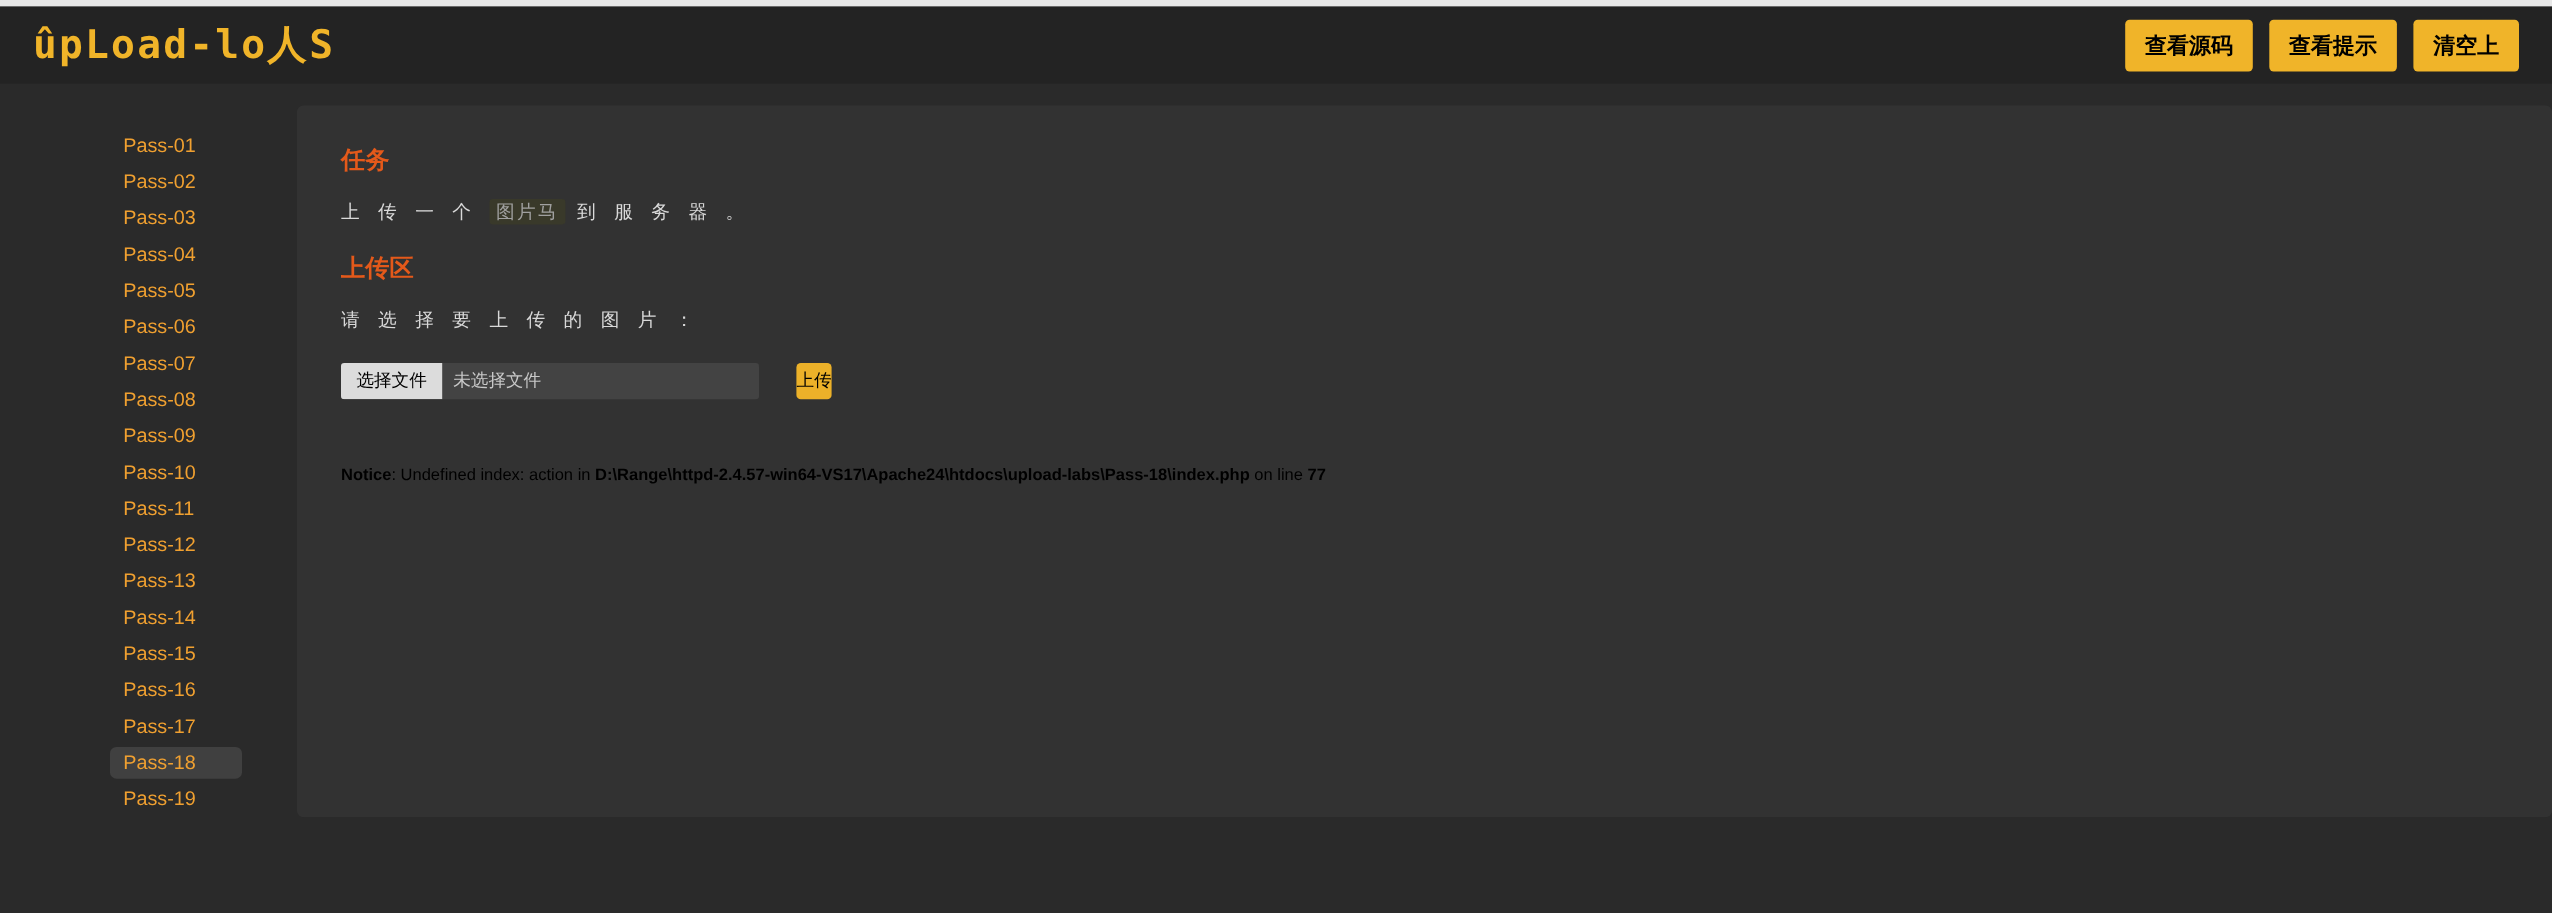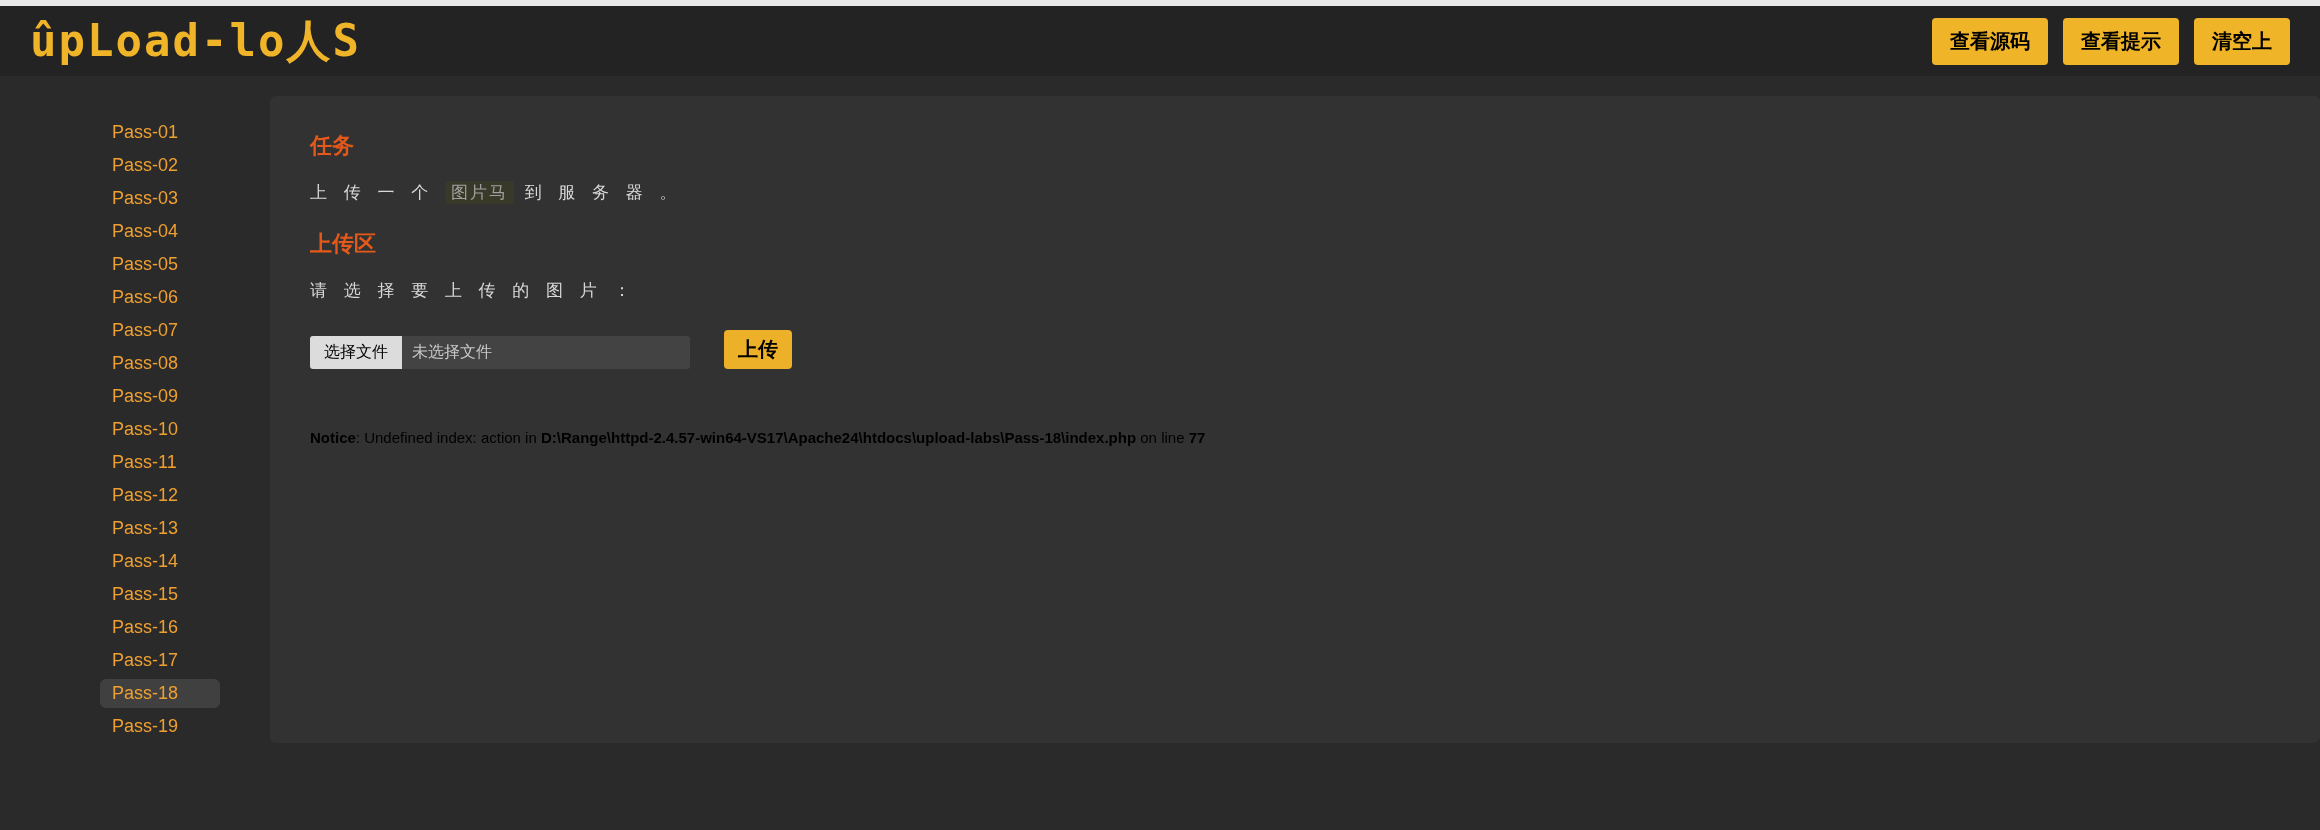--- a/index.html
+++ b/index.html
@@ -16,21 +16,21 @@
     .header {
       background: #232323;
       padding: 10px 30px;
       display: flex;
       justify-content: space-between;
       align-items: center;
       height: 70px;
     }
     .logo {
       font-family: monospace;
-      font-size: 44px;
+      font-size: 36px;
       font-weight: bold;
       color: #f0b429;
       letter-spacing: 2px;
       user-select: none;
     }
     .header-buttons {
       display: flex;
       gap: 15px;
     }
     .btn-yellow {
@@ -124,23 +124,23 @@
     .file-status {
       color: #ccc;
       font-size: 16px;
       padding: 6px 10px;
       flex: 1;
     }
     .submit-btn {
       background: #f0b429;
       color: #000;
       border: none;
-      padding: 6px 14px;
-      font-size: 20px;
-      font-weight: bold;
+      padding: 6px 0;
+      font-size: 16px;
+      font-weight: normal;
       border-radius: 4px;
       cursor: pointer;
     }
     .notice-line {
       color: #000;
       font-size: 15px;
       margin-top: 24px;
     }
     .notice-line .label { font-weight: bold; }
     .notice-line .path { font-weight: bold; }

